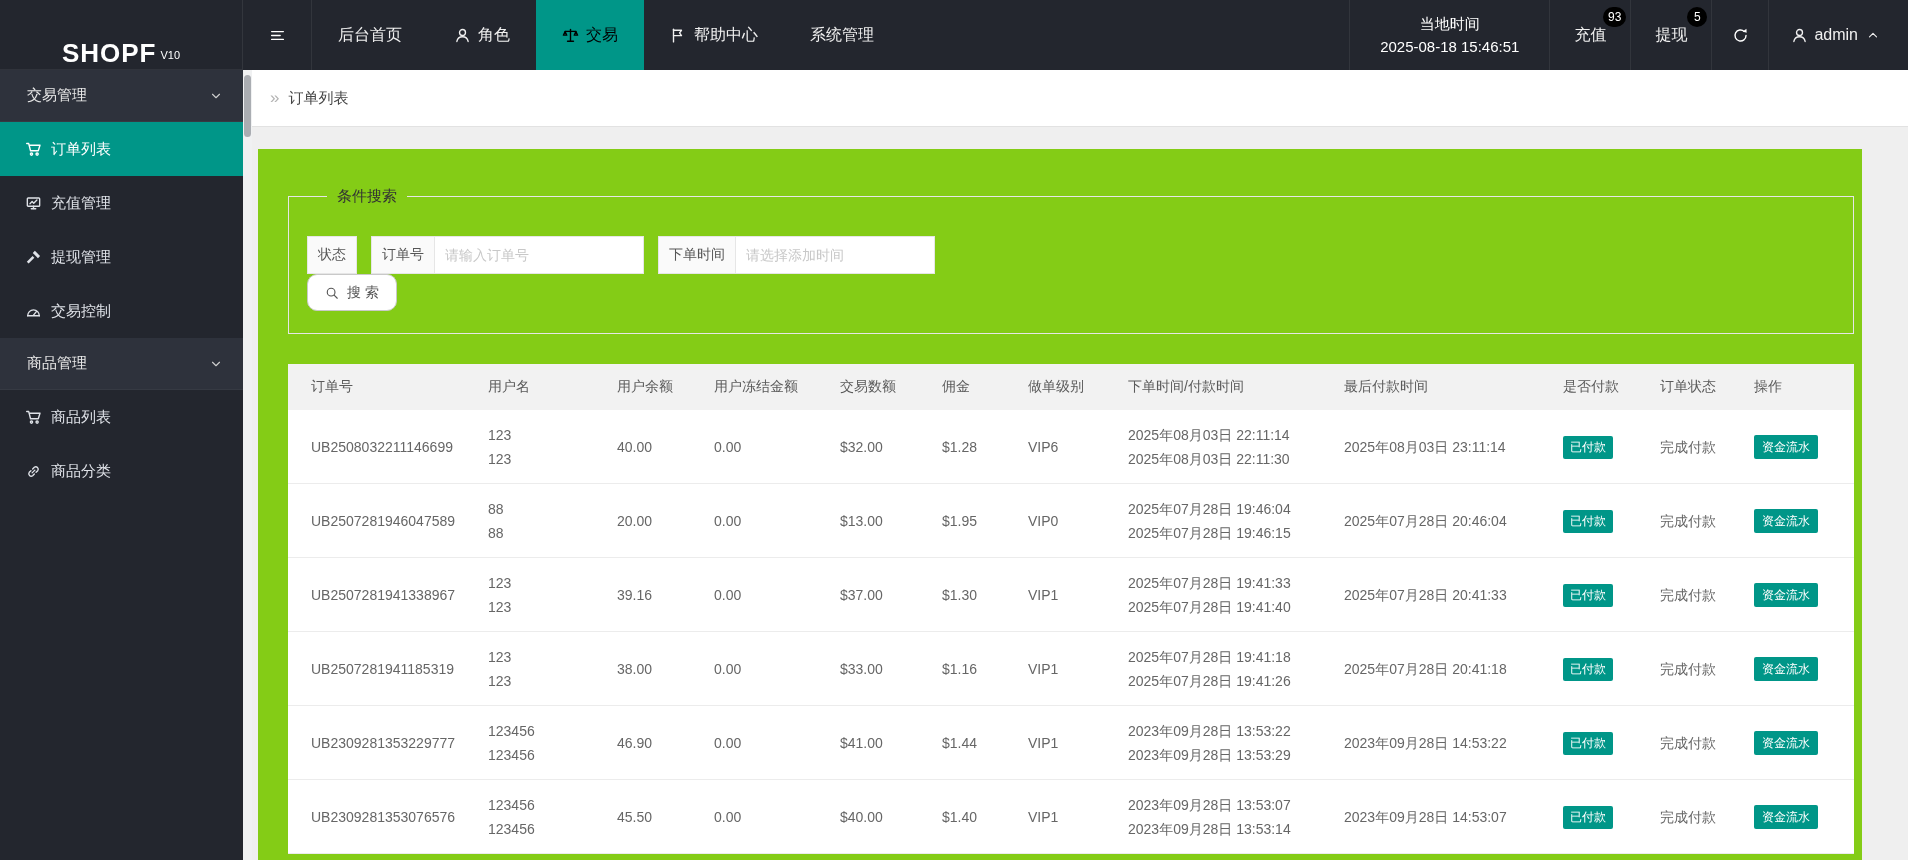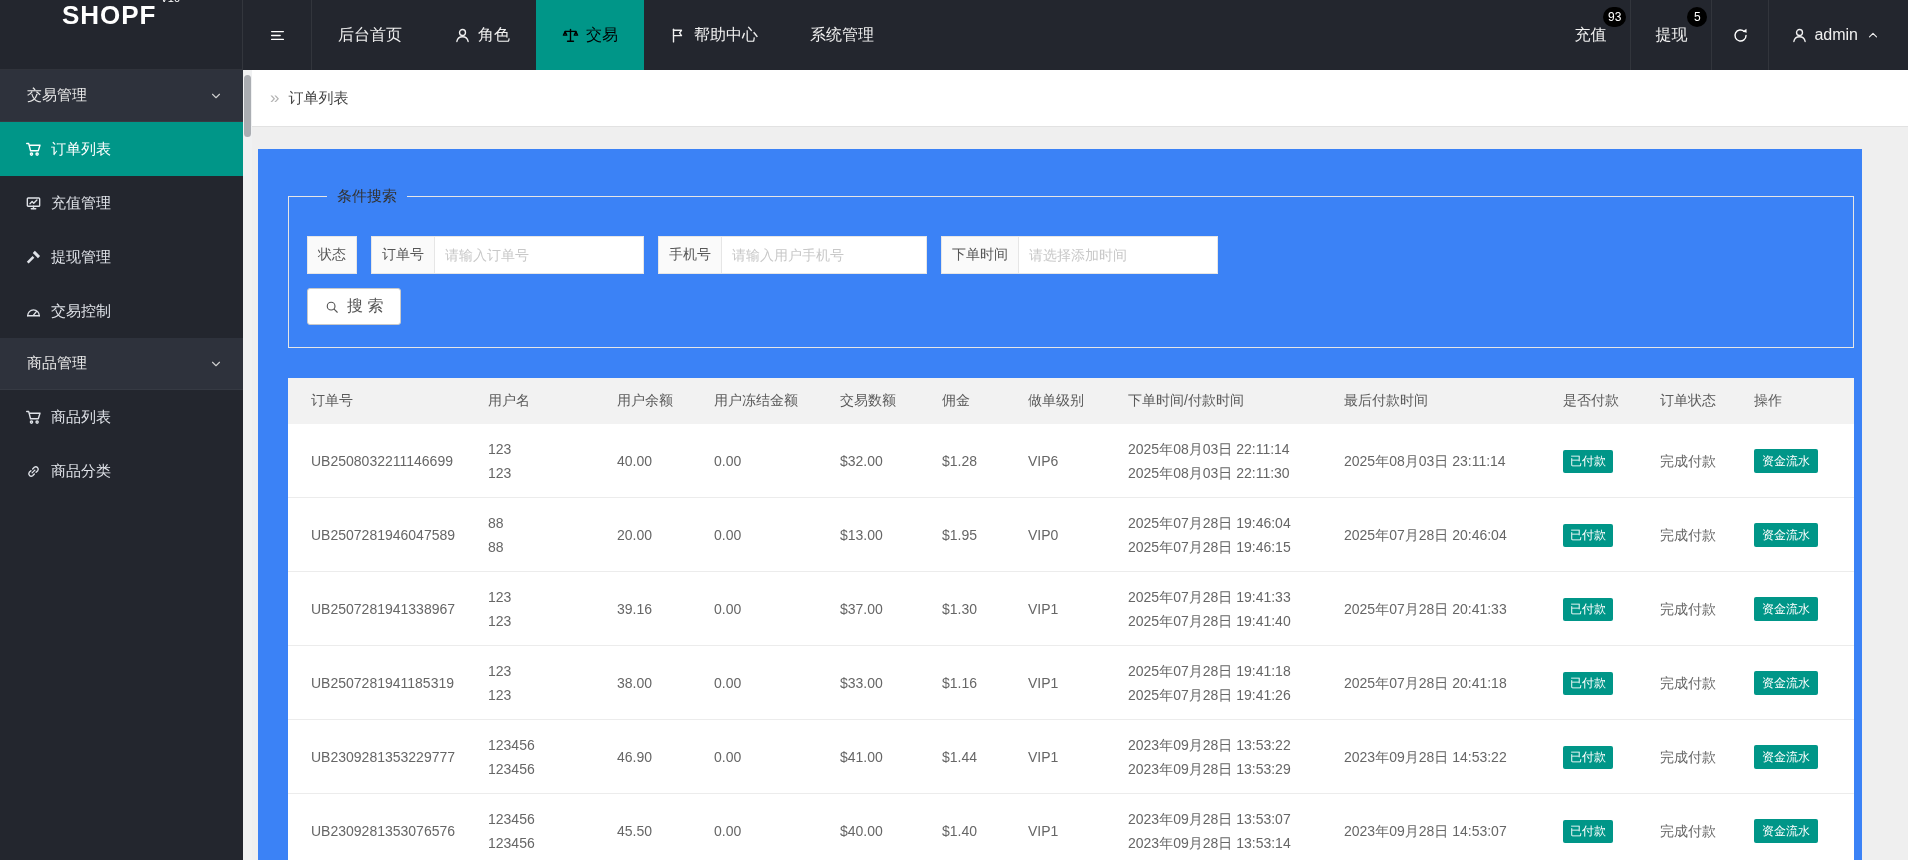--- a/index.html
+++ b/index.html
@@ -2,21 +2,21 @@
 <html><head>
 <meta charset="utf-8">
 <style>
   * { margin:0; padding:0; box-sizing:border-box; }
   html,body { width:1908px; height:860px; overflow:hidden;
     font-family:"Liberation Sans","DejaVu Sans",sans-serif; background:#efefef; }
   .app { width:100%; height:100%; display:flex; flex-direction:column; }
 
   
   .navbar { height:70px; background:#23262e; display:flex; align-items:stretch; flex-shrink:0; color:#fff; }
-  .logo { width:243px; display:flex; align-items:flex-start; justify-content:center;
+  .logo { width:243px; display:flex; align-items:flex-end; justify-content:center;
     border-right:1px solid rgba(255,255,255,.07); border-bottom:1px solid rgba(255,255,255,.06); }
   .logo-main { font-size:26px; font-weight:bold; letter-spacing:1px; color:#fff; }
   .logo-ver { font-size:11px; margin-left:4px; position:relative; top:-8px; color:#fff; }
   .nav-toggle { width:69px; display:flex; align-items:center; justify-content:center;
     border-right:1px solid rgba(255,255,255,.07); cursor:pointer; color:#fff; }
   .nav-items { display:flex; align-items:stretch; }
   .nav-item { display:flex; align-items:center; padding:0 26px; font-size:16px; color:#f0f0f0;
     cursor:pointer; text-decoration:none; }
   .nav-item .ic { margin-right:7px; }
   .nav-item.active { background:#009688; color:#000000; }
@@ -53,41 +53,41 @@
   .scrollbar .thumb { position:absolute; top:5px; left:1px; width:7px; height:62px;
     background:#aaadb2; border-radius:4px; }
 
   .main { flex:1; display:flex; flex-direction:column; background:#efefef; min-width:0; }
   .breadcrumb-bar { height:57px; background:#fff; border-bottom:1px solid #e2e2e2;
     display:flex; align-items:center; padding-left:18px; flex-shrink:0; }
   .breadcrumb-bar .sep { color:#b3b3b3; font-size:17px; margin-right:9px; }
   .breadcrumb-bar .crumb { color:#444; font-size:15px; }
 
   .content { flex:1; padding:22px 46px 0 6px; min-height:0; }
-  .card { background:#3b82f6; height:100%; padding:0 8px 0 30px; overflow:hidden; }
+  .card { background:#84cc16; height:100%; padding:0 8px 0 30px; overflow:hidden; }
 
   
   fieldset.search-set { margin-top:38px; border:1px solid #e6e6e6; padding:30px 18px 22px 18px; }
   fieldset.search-set legend { margin-left:20px; padding:0 10px; font-size:15px; color:#333; }
   .frow { display:flex; align-items:center; }
   .fgroup { display:flex; margin-right:14px; height:38px; }
   .flabel { display:flex; align-items:center; padding:0 10px; background:#fafafa;
     border:1px solid #e6e6e6; font-size:14px; color:#565656; white-space:nowrap; }
   .fselect { position:relative; width:208px; border:1px solid #e6e6e6; margin-left:-1px;
     background:#fff; display:flex; align-items:center; padding:0 10px; font-size:14px; color:#333;
     cursor:pointer; }
   .fselect .tri { position:absolute; right:10px; top:50%; margin-top:-3px; width:0; height:0;
     border-left:6px solid transparent; border-right:6px solid transparent; border-top:7px solid #c2c2c2; }
   .finput { border:1px solid #e6e6e6; margin-left:-1px; padding:0 10px; font-size:14px;
     color:#333; outline:none; font-family:inherit; }
   .finput::placeholder { color:#c8c8c8; }
   .w210 { width:210px; } .w215 { width:215px; } .w206 { width:206px; } .w200 { width:200px; }
-  .search-btn { margin-top:14px; height:37px; padding:0 17px; background:#fff;
-    border:1px solid #c9c9c9; border-radius:3px; display:inline-flex; align-items:center;
-    font-size:16px; color:#555; cursor:pointer; font-family:inherit; }
+  .search-btn { height:37px; padding:0 17px; background:#fff;
+    border:1px solid #c9c9c9; border-radius:10px; display:inline-flex; align-items:center;
+    font-size:14px; color:#555; cursor:pointer; font-family:inherit; }
   .search-btn .ic { margin-right:8px; }
 
   
   .table { margin-top:30px; }
   .thead { display:flex; background:#f2f2f2; height:46px; align-items:center; }
   .th { font-size:14px; color:#5a5a5a; padding-right:8px; }
   .trow { display:flex; align-items:center; min-height:74px; border-bottom:1px solid #ececec; background:#fff; }
   .td { font-size:14px; color:#666; padding-right:8px; line-height:24px; }
   .c0 { width:200px; padding-left:23px; } .c1 { width:129px; } .c2 { width:97px; }
   .c3 { width:126px; } .c4 { width:102px; } .c5 { width:86px; } .c6 { width:100px; }
@@ -150,20 +150,24 @@
               <path d="M3.3 3.1h7.5L9 5.6l1.8 2.5H3.3"></path>
             </svg>
         </span>
         <span>帮助中心</span>
       </a>
       <a class="nav-item">
         <span>系统管理</span>
       </a>
     </nav>
     <div class="nav-right">
+      <div class="time-block">
+        <div>当地时间</div>
+        <div>2025-08-18 15:46:51</div>
+      </div>
       <a class="badge-item">
         <span>充值</span>
         <span class="badge-circle">93</span>
       </a>
       <a class="badge-item">
         <span>提现</span>
         <span class="badge-circle">5</span>
       </a>
       <a class="icon-item">
         <span class="ic">
@@ -285,24 +289,20 @@
 
           <fieldset class="search-set">
             <legend>条件搜索</legend>
             <div class="frow">
               <div class="fgroup">
                 <span class="flabel">状态</span>
               </div>
               <div class="fgroup">
                 <span class="flabel">订单号</span>
                 <input class="finput w210" placeholder="请输入订单号" style="">
-              </div>
-              <div class="fgroup">
-                <span class="flabel">手机号</span>
-                <input class="finput w206" placeholder="请输入用户手机号" style="">
               </div>
               <div class="fgroup">
                 <span class="flabel">下单时间</span>
                 <input class="finput w200" placeholder="请选择添加时间" style="">
               </div>
             </div>
             <button class="search-btn">
               <span class="ic ic-sm">
                 <svg viewBox="0 0 16 16">
                     <circle cx="7" cy="7" r="4.4"></circle>

